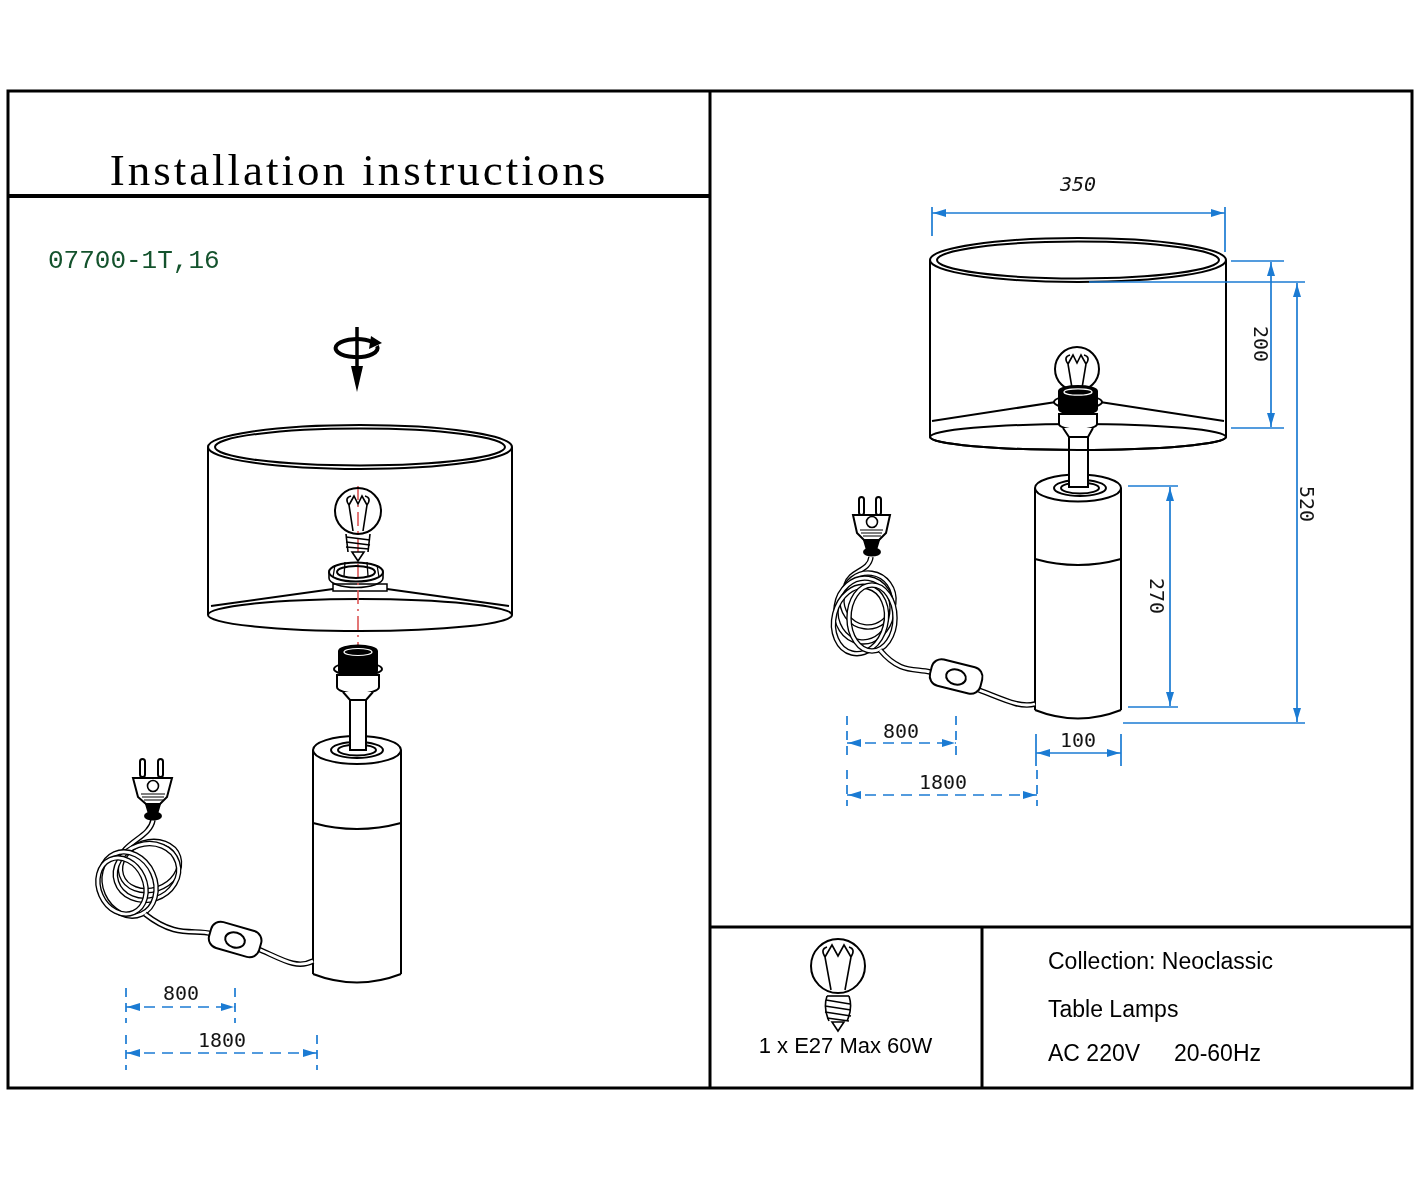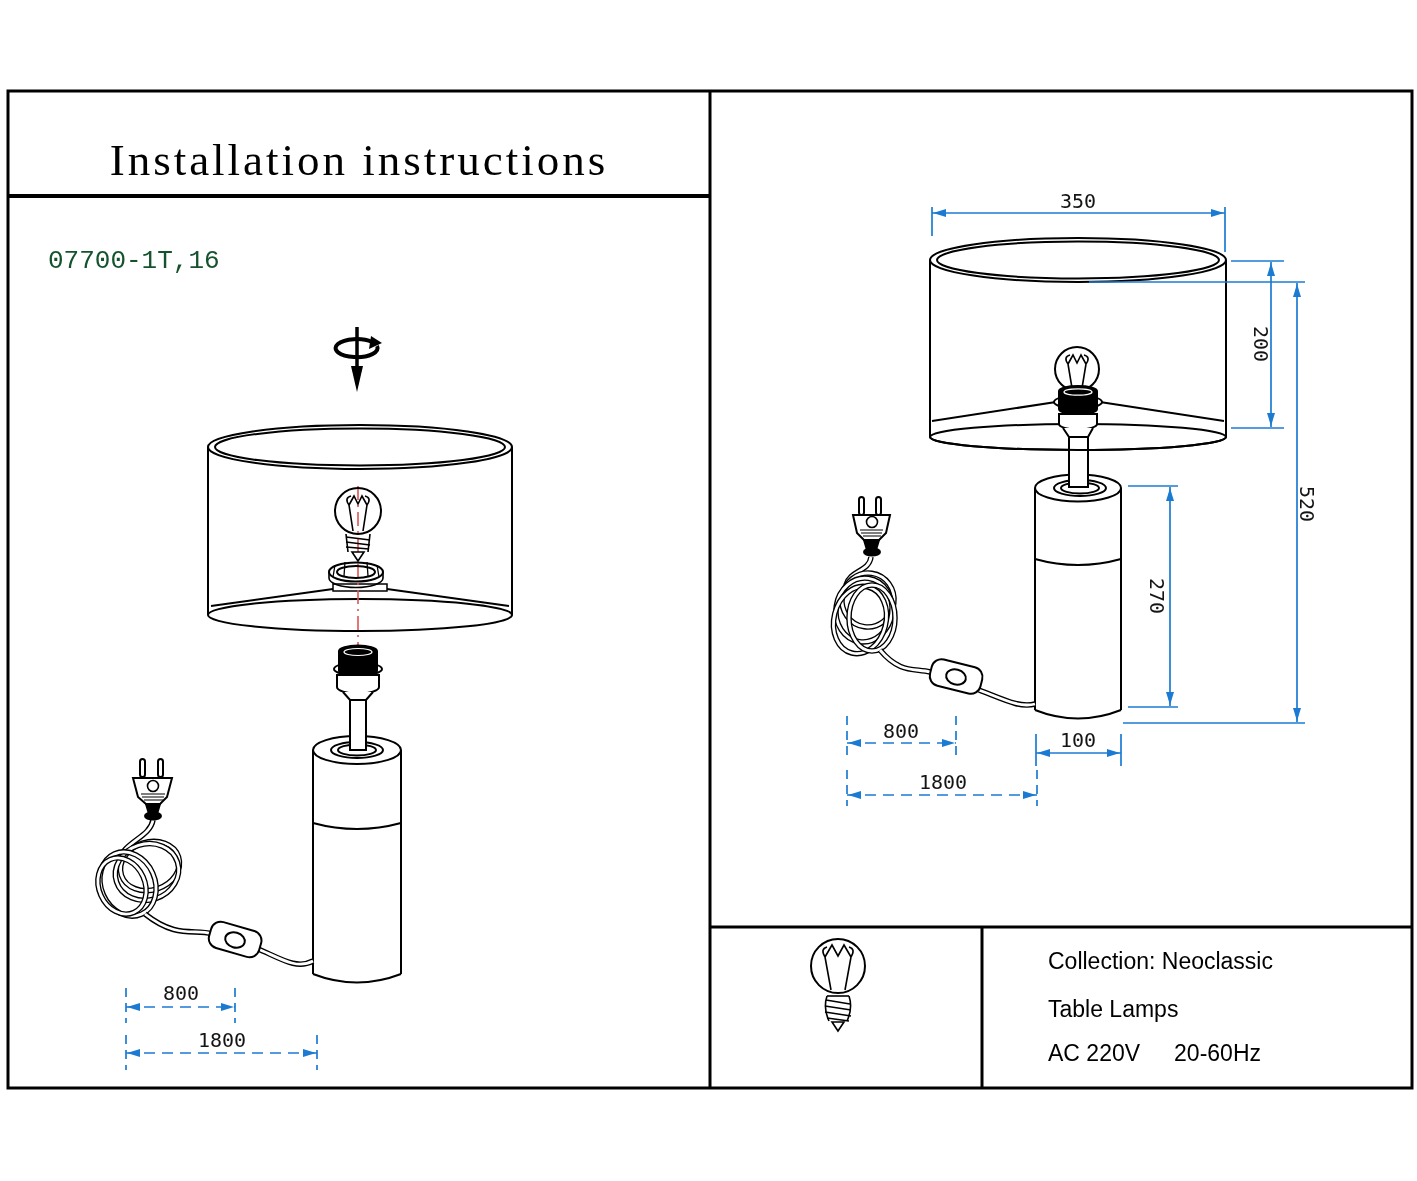--- a/index.html
+++ b/index.html
@@ -3,21 +3,21 @@
 <meta charset="utf-8">
 <style>
   html,body{margin:0;padding:0;background:#fff;}
   .page{position:relative;width:1417px;height:1181px;background:#fff;overflow:hidden;
         font-family:"Liberation Sans",sans-serif;}
   svg{position:absolute;left:0;top:0;}
   .lbl{position:absolute;font-family:"DejaVu Sans Mono",monospace;color:#141414;
        text-align:center;font-size:20px;line-height:20px;white-space:nowrap;}
   .rot90{transform:rotate(90deg);}
   .title-box{position:absolute;left:8px;top:91px;width:702px;height:105px;
-             display:flex;align-items:flex-start;justify-content:center;margin-top:43px;}
+             display:flex;align-items:flex-end;justify-content:center;}
   .title-text{font-family:"Liberation Serif",serif;font-size:45px;letter-spacing:3px;
               color:#000;white-space:nowrap;}
   .model-text{position:absolute;left:48px;top:246px;font-family:"Liberation Mono",monospace;
               font-size:26px;color:#14532d;white-space:nowrap;}
   .spec-text{position:absolute;font-family:Liberation Sans, sans-serif;color:#000;
              font-size:23px;white-space:nowrap;}
   .cord-out{stroke:#000;stroke-width:5.5;fill:none;}
   .cord-in{stroke:#fff;stroke-width:2.8;fill:none;}
 </style>
 </head>
@@ -293,27 +293,28 @@
 
 <div class="title-box">
   <div class="title-text">Installation instructions</div>
 </div>
 
 <div class="model-text">07700-1T,16</div>
 
 <div class="lbl" style="left:146px;top:983px;width:70px;">800</div>
 <div class="lbl" style="left:178px;top:1030px;width:88px;">1800</div>
 
-<div class="lbl" style="left:1043px;top:191px;width:70px;">350</div>
+<div class="lbl" style="left:1043px;top:174px;width:70px;font-style:italic;">350</div>
 <div class="lbl rot90" style="left:1226px;top:334px;width:70px;">200</div>
 <div class="lbl rot90" style="left:1272px;top:494px;width:70px;">520</div>
 <div class="lbl rot90" style="left:1122px;top:586px;width:70px;">270</div>
 <div class="lbl" style="left:1043px;top:730px;width:70px;">100</div>
 <div class="lbl" style="left:866px;top:721px;width:70px;">800</div>
 <div class="lbl" style="left:899px;top:772px;width:88px;">1800</div>
 
+<div class="spec-text" style="left:709px;top:1033px;width:273px;text-align:center;font-size:22px;">1 x E27 Max 60W</div>
 <div class="spec-text" style="left:1048px;top:948px;">Collection: Neoclassic</div>
 <div class="spec-text" style="left:1048px;top:996px;">Table Lamps</div>
 <div class="spec-text" style="left:1048px;top:1040px;">
   <span>AC 220V</span><span style="display:inline-block;width:34px;"></span><span>20-60Hz</span>
 </div>
 
 </div>
 
 </body></html>

